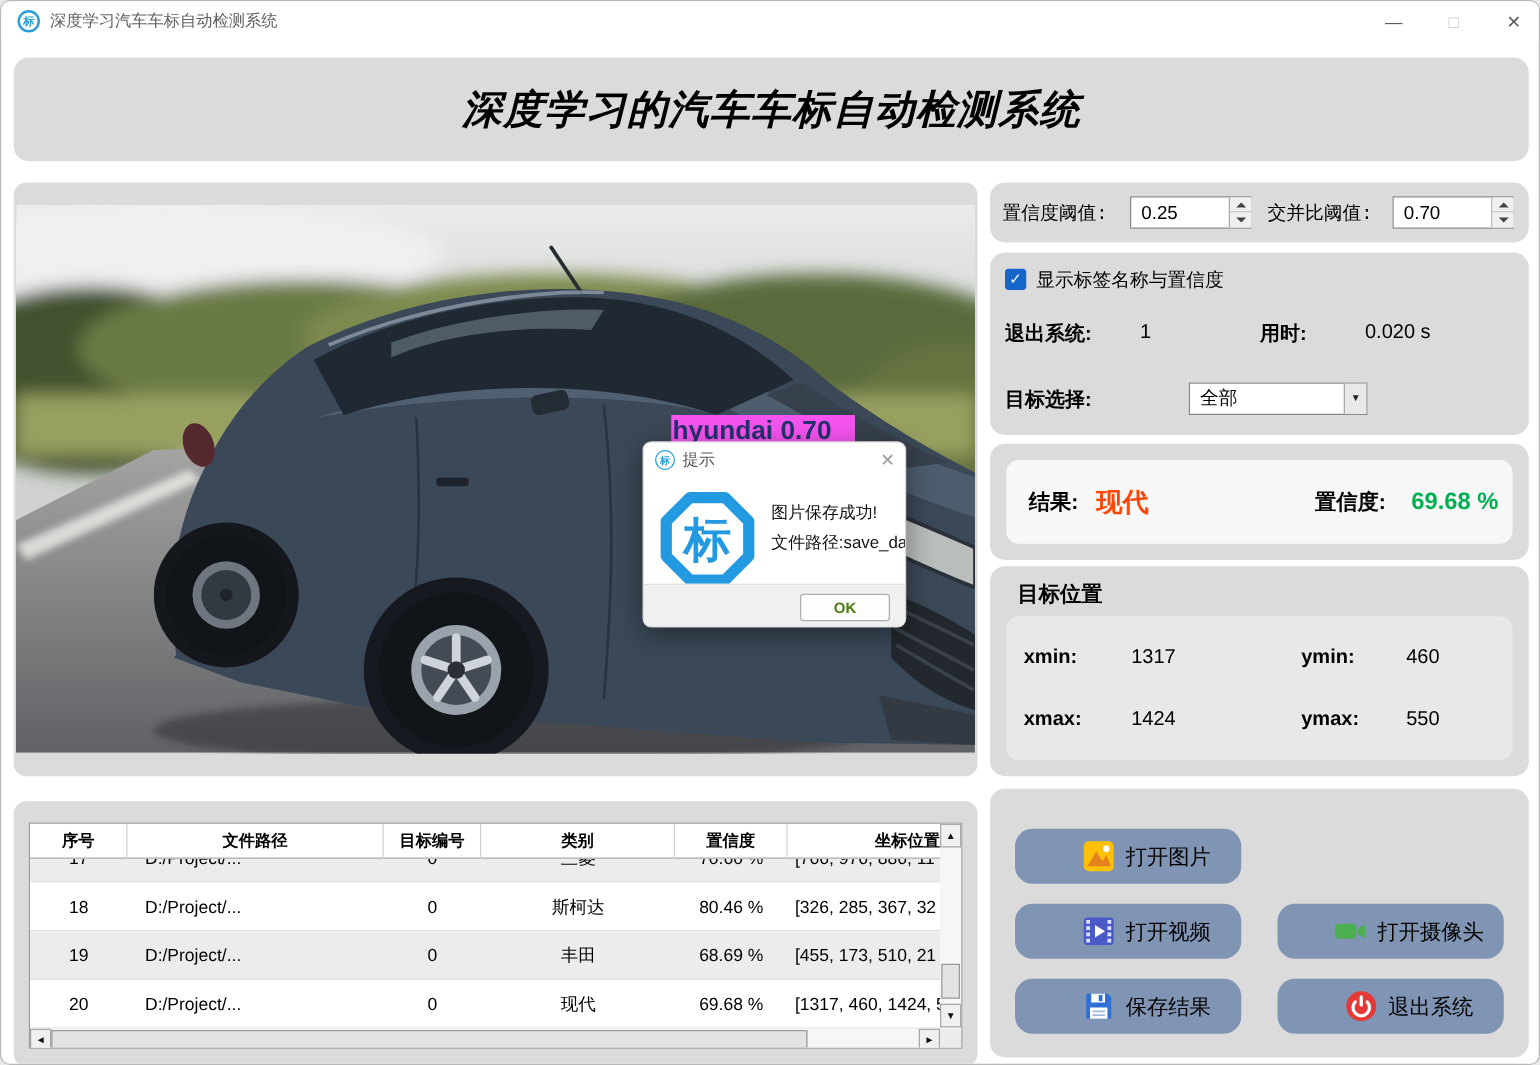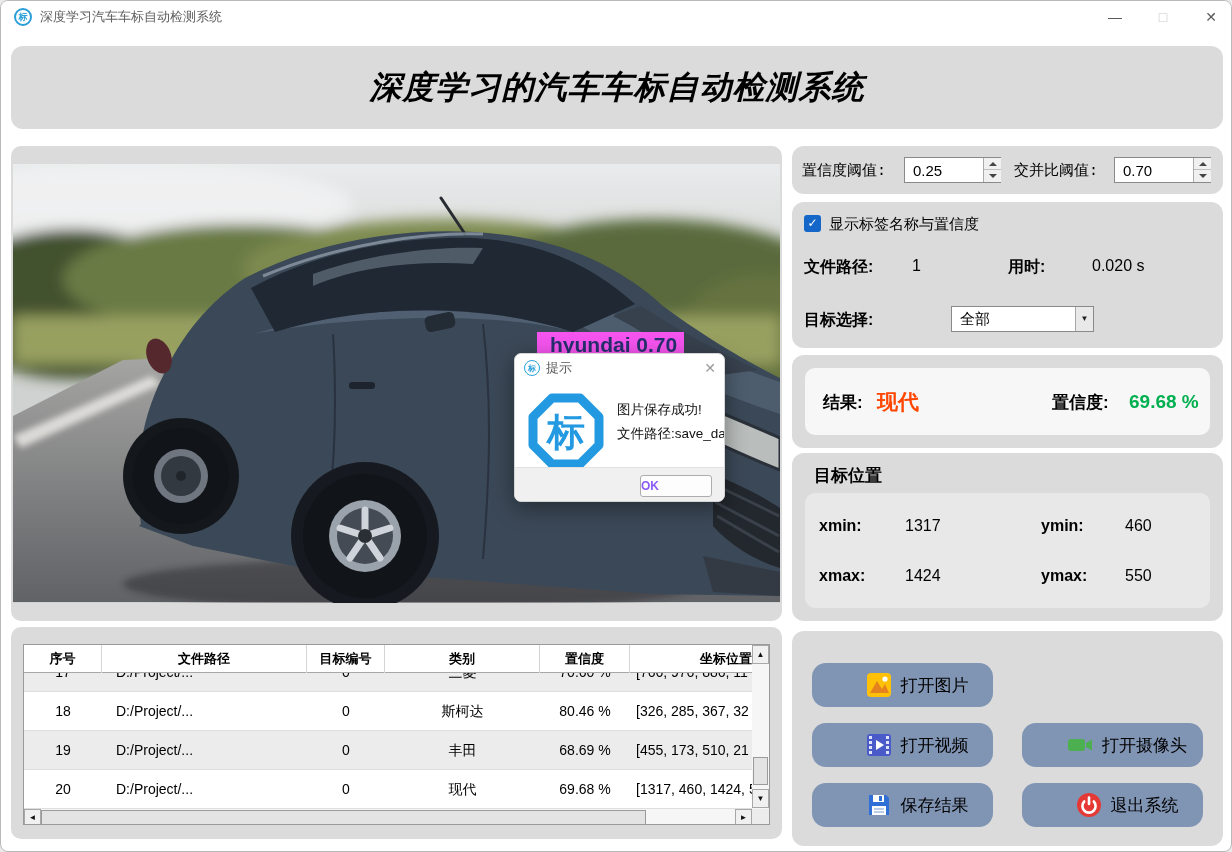--- a/index.html
+++ b/index.html
@@ -14,32 +14,32 @@
   .tb-min { left:1094px; } .tb-max { left:1142px; color:#c9c9c9; } .tb-close { left:1190px; }
 
   
   .header { position:absolute; left:10px; top:45px; width:1212px; height:83px; background:#dbdbdb; border-radius:12px; display:flex; align-items:center; justify-content:center; }
   .header h1 { font-size:32px; font-weight:800; font-style:italic; color:#000; letter-spacing:1px; }
 
   
   .img-panel { position:absolute; left:10px; top:145px; width:771px; height:475px; background:#dbdbdb; border-radius:10px; overflow:hidden; }
   .photo { position:absolute; left:2px; top:18px; width:767px; height:439px; overflow:hidden; background:#cfd2d0; }
   .photo svg { display:block; width:767px; height:439px; }
-  .det-label { position:absolute; left:524px; top:168px; width:147px; height:26px; background:#f554ee; color:#27306f; font-size:21px; font-weight:700; line-height:25px; padding-left:13px; white-space:nowrap; overflow:hidden; }
+  .det-label { position:absolute; left:524px; top:168px; width:147px; height:26px; background:#f554ee; color:#27306f; font-size:21px; font-weight:700; line-height:25px; padding-left:1px; white-space:nowrap; overflow:hidden; }
 
   
   .dialog { position:absolute; left:513px; top:352px; width:211px; height:149px; background:#fff; border:1px solid #d5d5d5; border-radius:7px; box-shadow:0 6px 22px rgba(0,0,0,.38); z-index:40; overflow:hidden; }
   .dlg-titlebar { position:absolute; left:0; top:0; right:0; height:28px; }
   .dlg-logo-sm { position:absolute; left:9px; top:6px; width:16px; height:16px; border:1.5px solid #2a9fd8; border-radius:50%; color:#2a9fd8; font-size:8px; font-weight:700; display:flex; align-items:center; justify-content:center; }
   .dlg-title { position:absolute; left:31px; top:0; height:28px; line-height:28px; font-size:13px; color:#555; }
   .dlg-close { position:absolute; right:8px; top:0; height:28px; line-height:28px; font-size:14px; color:#999; }
   .dlg-logo { position:absolute; left:12px; top:38px; }
   .dlg-text { position:absolute; left:102px; top:44px; font-size:13.5px; color:#111; line-height:24px; white-space:nowrap; }
   .dlg-footer { position:absolute; left:0; top:113px; right:0; height:36px; background:#f0f0f0; border-top:1px solid #e2e2e2; }
-  .ok-btn { position:absolute; left:125px; top:7px; width:72px; height:22px; background:#fdfdfd; border:1px solid #adadad; border-radius:3px; font-size:12px; font-weight:600; line-height:20px; color:#8b5cf6; }
+  .ok-btn { position:absolute; left:125px; top:7px; width:72px; height:22px; background:#fdfdfd; border:1px solid #adadad; border-radius:3px; font-size:12px; font-weight:600; text-align:center; line-height:20px; color:#4d7c0f; }
 
   
   .rpanel { position:absolute; left:791px; width:431px; background:#dbdbdb; border-radius:12px; }
   .p1 { top:145px; height:48px; } .p2 { top:201px; height:146px; }
   .p3 { top:354px; height:93px; } .p4 { top:452px; height:168px; } .p5 { top:630px; height:215px; }
 
   .plabel { position:absolute; font-size:15px; color:#000;font-family:Liberation Mono, monospace; }
   .blabel { position:absolute; font-size:16px; font-weight:700; color:#000; }
   .pvalue { position:absolute; font-size:16px; color:#000; }
 
@@ -64,21 +64,21 @@
   .res-conf { position:absolute; top:50%; transform:translateY(-50%); font-size:19px; font-weight:700; color:#00b050; }
 
   .pos-title { position:absolute; left:22px; top:11px; font-size:17px; font-weight:700; }
   .pos-inner { position:absolute; left:13px; top:40px; width:405px; height:115px; background:#e8e8e8; border-radius:10px; }
   .pos-row1 { top:24px; } .pos-row2 { top:74px; }
 
   .act-btn { position:absolute; width:181px; height:44px; background:#8094b4; border-radius:14px; display:flex; align-items:center; justify-content:center; gap:9px;padding-left:29px; }
   .act-btn span.lbl { font-size:17px; color:#000; font-weight:500; }
 
   
-  .tbl-panel { position:absolute; left:10px; top:626px; width:771px; height:212px; background:#dbdbdb; border-radius:10px; }
+  .tbl-panel { position:absolute; left:10px; top:640px; width:771px; height:212px; background:#dbdbdb; border-radius:10px; }
   .tbl { position:absolute; left:12px; top:17px; width:747px; height:181px; background:#fff; border:1px solid #9a9a9a; overflow:hidden; }
   .tbl-head { position:absolute; left:0; top:0; width:730px; height:28px; background:#fff; border-bottom:1px solid #a8a8a8; display:flex; z-index:5; }
   .th { height:28px; line-height:27px; font-size:13px; font-weight:600; text-align:center; border-right:1px solid #d4d4d4; overflow:hidden; white-space:nowrap; }
   .th:last-child { text-align:right; padding-right:2px; border-right:none; }
   .tbl-body { position:absolute; left:0; top:28px; width:730px; height:136px; overflow:hidden; }
   .tr { display:flex; height:39px; border-bottom:1px solid #dedede; background:#fff; }
   .tr.alt { background:#ececec; }
   .td { height:39px; line-height:39px; font-size:14px; text-align:center; white-space:nowrap; overflow:hidden; }
   .td.left { text-align:left; padding-left:14px; }
   .td.coord { text-align:left; padding-left:6px; }
@@ -224,21 +224,21 @@
       <div class="spin-btns">
         <div class="spin-up"></div>
         <div class="spin-down"></div>
       </div>
     </div>
   </div>
 
   <div class="rpanel p2">
     <div class="chk">✓</div>
     <span class="chk-label">显示标签名称与置信度</span>
-    <span class="blabel" style="left:12px; top:55px;">文件路径:</span>
+    <span class="blabel" style="left:12px; top:55px;">退出系统:</span>
     <span class="pvalue" style="left:120px; top:55px;">1</span>
     <span class="blabel" style="left:216px; top:55px;">用时:</span>
     <span class="pvalue" style="left:300px; top:55px;">0.020 s</span>
     <span class="blabel" style="left:12px; top:108px;">目标选择:</span>
     <div class="combo">
       <span class="combo-text">全部</span>
       <span class="combo-arrow">▼</span>
     </div>
   </div>
 

